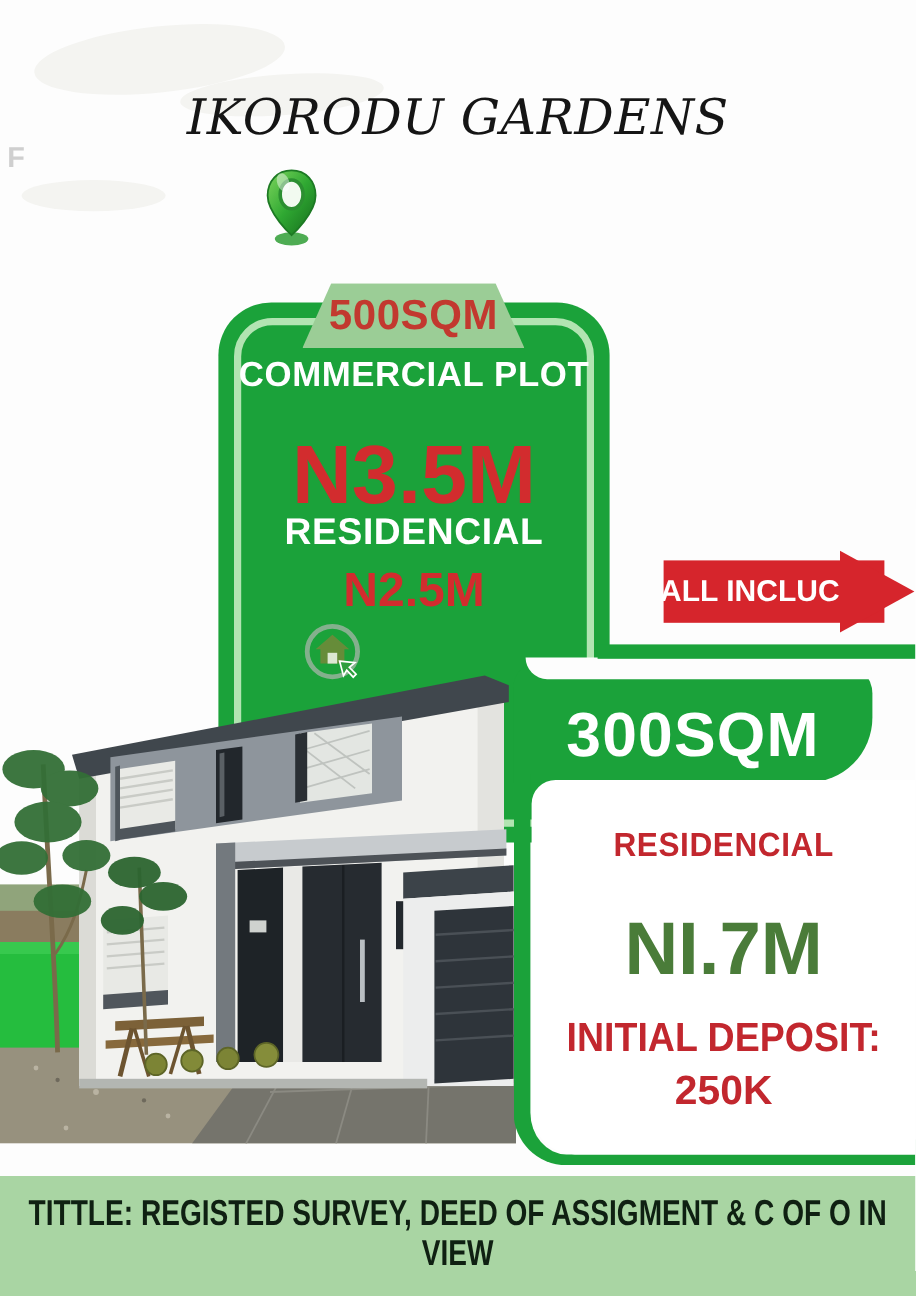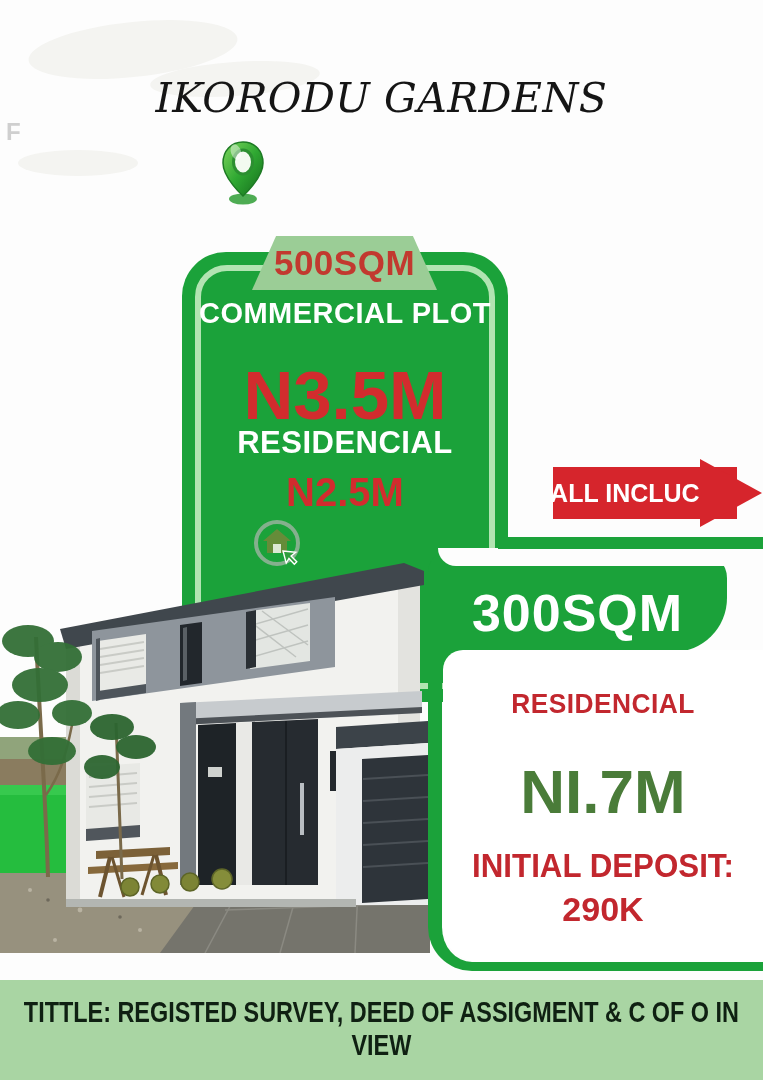--- a/index.html
+++ b/index.html
@@ -282,21 +282,21 @@
         <ellipse cx="136" cy="202" rx="20" ry="12"></ellipse>
       <ellipse cx="102" cy="222" rx="18" ry="12"></ellipse>
     </g>
   </svg>
 
   <div class="green-L"></div>
   <div class="white-card">
     <div class="wc-line res2">RESIDENCIAL</div>
     <div class="wc-line ni7m">NI.7M</div>
     <div class="wc-line deposit">INITIAL DEPOSIT:</div>
-    <div class="wc-line deposit2">290K</div>
+    <div class="wc-line deposit2">250K</div>
   </div>
 
   <div class="watermark">
     <svg width="58" height="58" viewBox="0 0 58 58">
       <circle cx="27" cy="28" r="21" fill="none" stroke="#9fb4a2" stroke-width="4" opacity=".8"></circle>
       <path d="M27,14 L41,26 L37,26 L37,38 L17,38 L17,26 L13,26 Z" fill="#6f8a3a" opacity=".9"></path>
       <rect x="23" y="29" width="8" height="9" fill="#e9f2e4" opacity=".9"></rect>
       <g transform="translate(33,36) rotate(-15)">
         <polygon points="0,0 12,4.5 6.5,7 10.5,14 7.5,15.8 3.8,8.8 0,12.5" fill="#2f9e3d" stroke="#ffffff" stroke-width="1.4"></polygon>
       </g>

